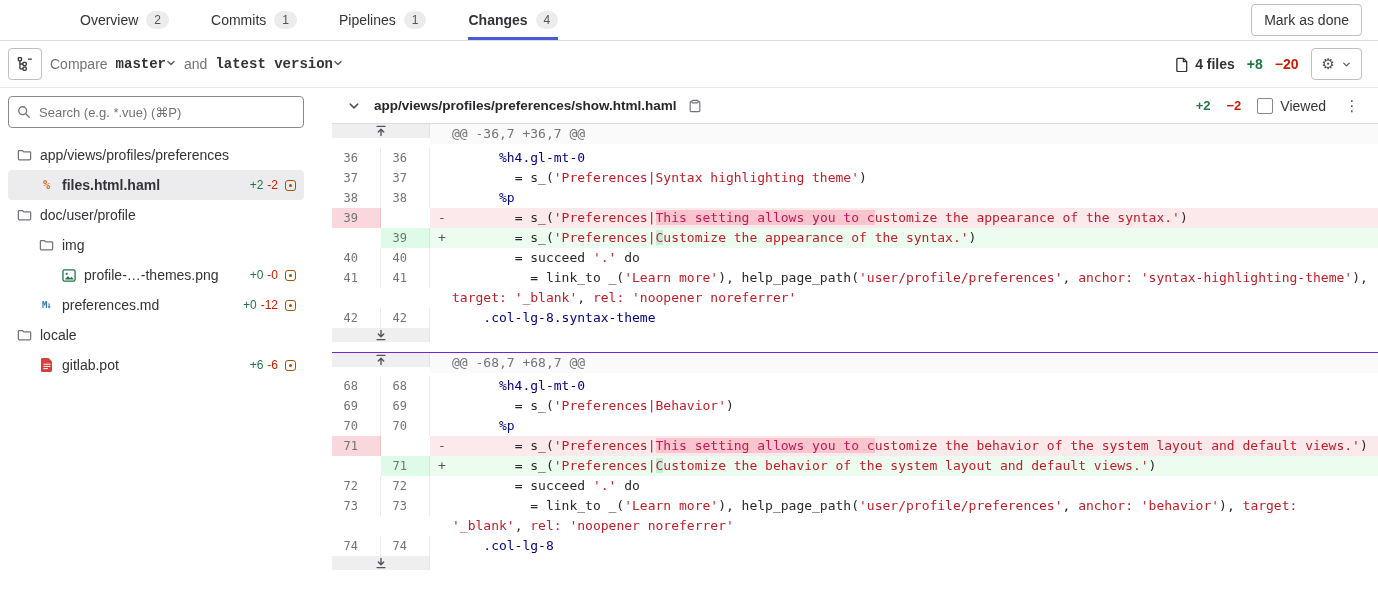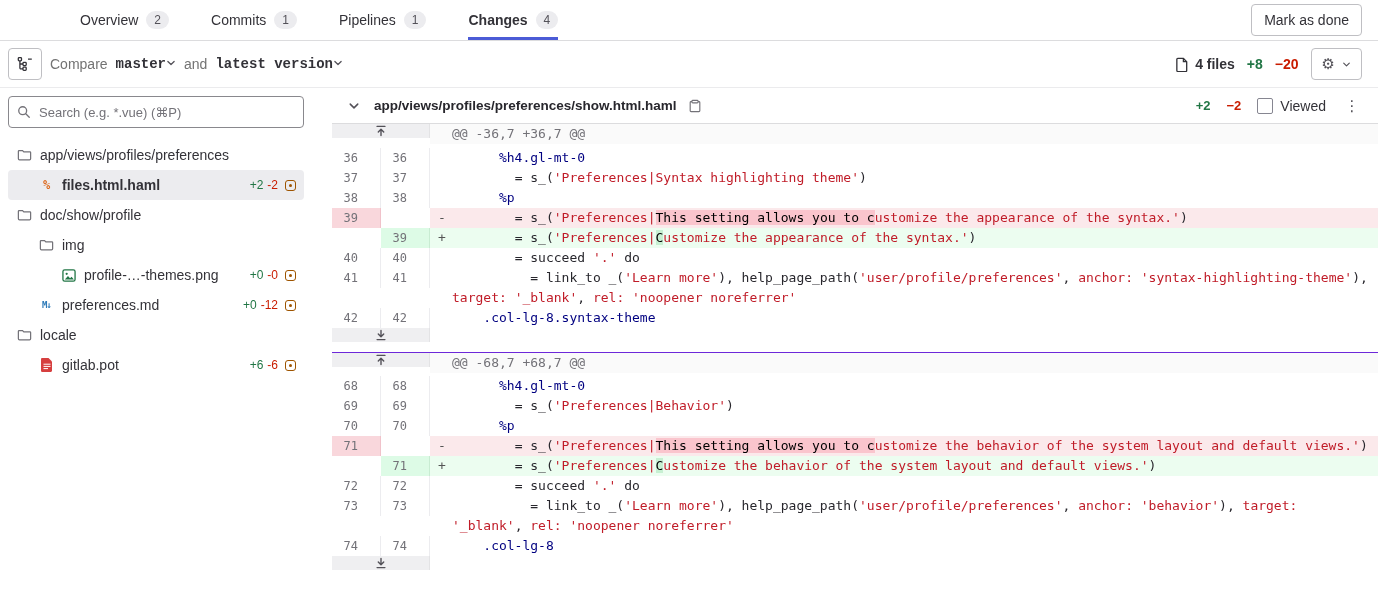--- a/index.html
+++ b/index.html
@@ -70,21 +70,21 @@
   .code{flex:1;position:relative;padding:0 6px 0 22px;white-space:pre-wrap}
   .sign{position:absolute;left:8px;color:#545454}
   .r-del .num{background:#f9d7dc;border-right-color:#f0c2ca}
   .r-del .code{background:#fbe9eb}
   .r-add .num{background:#ddfbe6;border-right-color:#c8ecd2}
   .r-add .code{background:#ecfdf0}
   .c-tg{color:#000080}
   .c-st{color:#c01c28}
   .c-sy{color:#c01c28}
   .c-kw{font-weight:400;color:#28272d}
-  .c-hl{color:#000000}
+  .c-hl{color:#be185d}
   .r-del .c-hl{background:#fac5cd}
   .r-add .c-hl{background:#c7f0d2}
   .r-meta{height:24px;flex:0 0 24px}
   .r-meta + .r-meta{border-top:1px solid #6d28d9}
   .meta-gutter{flex:0 0 98px;background:#efeff1;display:flex;align-items:center;justify-content:center;color:#535158;cursor:pointer;border-right:1px solid #e3e3e5}
   .meta-content{flex:1;background:#fafafa;color:#737278;padding-left:22px;display:flex;align-items:center;font-size:13px}
 </style>
 </head>
 <body>
 
@@ -196,21 +196,21 @@
               <span class="s-del">-2</span>
               <span class="mod-icon"></span>
             </span>
           </div>
           <div class="tree-row" style="padding-left: 8px;">
             <span class="t-icon">
               <svg width="15" height="14" viewBox="0 0 16 16">
                 <path d="M1.75 3h4.04l1.4 1.5h7.06c.41 0 .75.34.75.75v7a1.25 1.25 0 0 1-1.25 1.25H2.25A1.25 1.25 0 0 1 1 12.25V3.75C1 3.34 1.34 3 1.75 3z" fill="none" stroke="#737278" stroke-width="1.4"></path>
               </svg>
             </span>
-            <span class="t-label">doc/show/profile</span>
+            <span class="t-label">doc/user/profile</span>
           </div>
           <div class="tree-row" style="padding-left: 30px;">
             <span class="t-icon">
               <svg width="15" height="14" viewBox="0 0 16 16">
                 <path d="M1.75 3h4.04l1.4 1.5h7.06c.41 0 .75.34.75.75v7a1.25 1.25 0 0 1-1.25 1.25H2.25A1.25 1.25 0 0 1 1 12.25V3.75C1 3.34 1.34 3 1.75 3z" fill="none" stroke="#737278" stroke-width="1.4"></path>
               </svg>
             </span>
             <span class="t-label">img</span>
           </div>
           <div class="tree-row" style="padding-left: 52px;">

